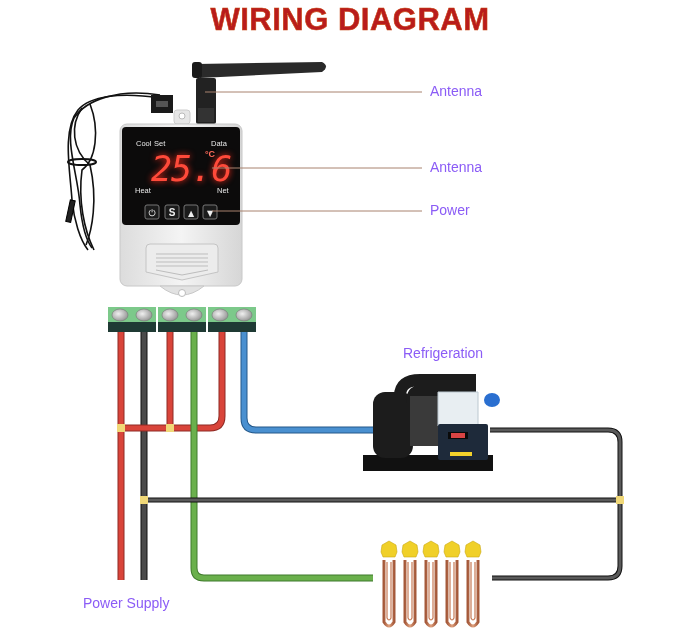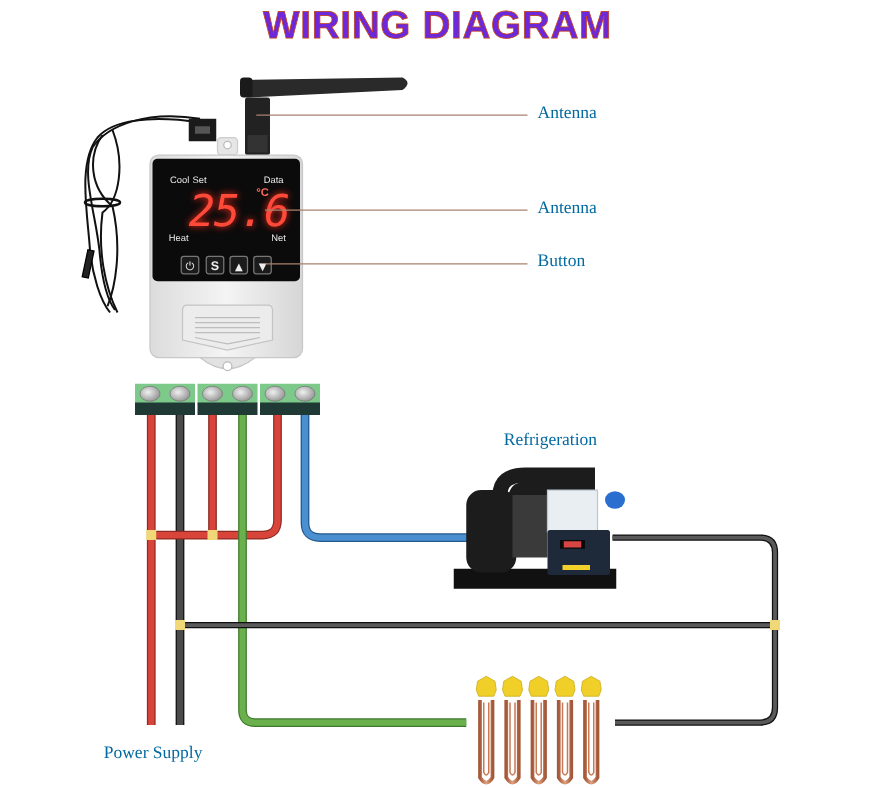--- a/index.html
+++ b/index.html
@@ -1,18 +1,18 @@
 <!DOCTYPE html>
 <html><head>
 <meta charset="utf-8">
 <style>
   html, body { margin:0; padding:0; background:#ffffff; }
   body { width:700px; height:630px; position:relative; overflow:hidden; font-family:"DejaVu Sans", sans-serif; }
-  .title { position:absolute; left:0; width:700px; top:2px; text-align:center; color:#6d28d9; font-family:"Liberation Sans", sans-serif; font-weight:bold; font-size:31px; letter-spacing:0.5px; -webkit-text-stroke:0.6px #c8440f; }
-  .label { position:absolute; color:#0369a1; font-family:Liberation Serif, serif; font-size:14px; font-weight:normal; }
+  .title { position:absolute; left:0; width:700px; top:2px; text-align:center; color:#b91c1c; font-family:"Liberation Sans", sans-serif; font-weight:bold; font-size:31px; letter-spacing:0.5px; -webkit-text-stroke:0.6px #c8440f; }
+  .label { position:absolute; color:#8b5cf6; font-family:Liberation Sans, sans-serif; font-size:14px; font-weight:normal; }
   svg.main { position:absolute; left:0; top:0; }
   .lcd-txt { font-family:"Liberation Sans", sans-serif; fill:#e8e8e8; font-size:7.5px; }
   .seg { font-family:"DejaVu Sans Mono", monospace; fill:#ff4a3a; }
 </style>
 </head>
 <body>
 
 <div class="title">WIRING DIAGRAM</div>
 
 <svg class="main" width="700" height="630" viewBox="0 0 700 630">
@@ -195,15 +195,15 @@
       <g>
         <path d="M468 560 V622 Q473 630 478 622 V560" stroke="url(#gCopper)" stroke-width="3" fill="none"></path>
         <path d="M471 562 V618 Q473 622 475 618 V562" stroke="#c77a55" stroke-width="1.2" fill="none"></path>
         <path d="M465 552 L466 545 L473 541 L480 545 L481 552 L479 557 H467 Z" fill="#f0d028" stroke="#c9a814" stroke-width="0.6"></path>
       </g>
     </g>
 </svg>
 
 <div class="label" style="left:430px; top:83px;">Antenna</div>
 <div class="label" style="left:430px; top:159px;">Antenna</div>
-<div class="label" style="left:430px; top:202px;">Button</div>
+<div class="label" style="left:430px; top:202px;">Power</div>
 <div class="label" style="left:403px; top:345px;">Refrigeration</div>
 <div class="label" style="left:83px; top:595px;text-align:center;">Power Supply</div>
 
 </body></html>

